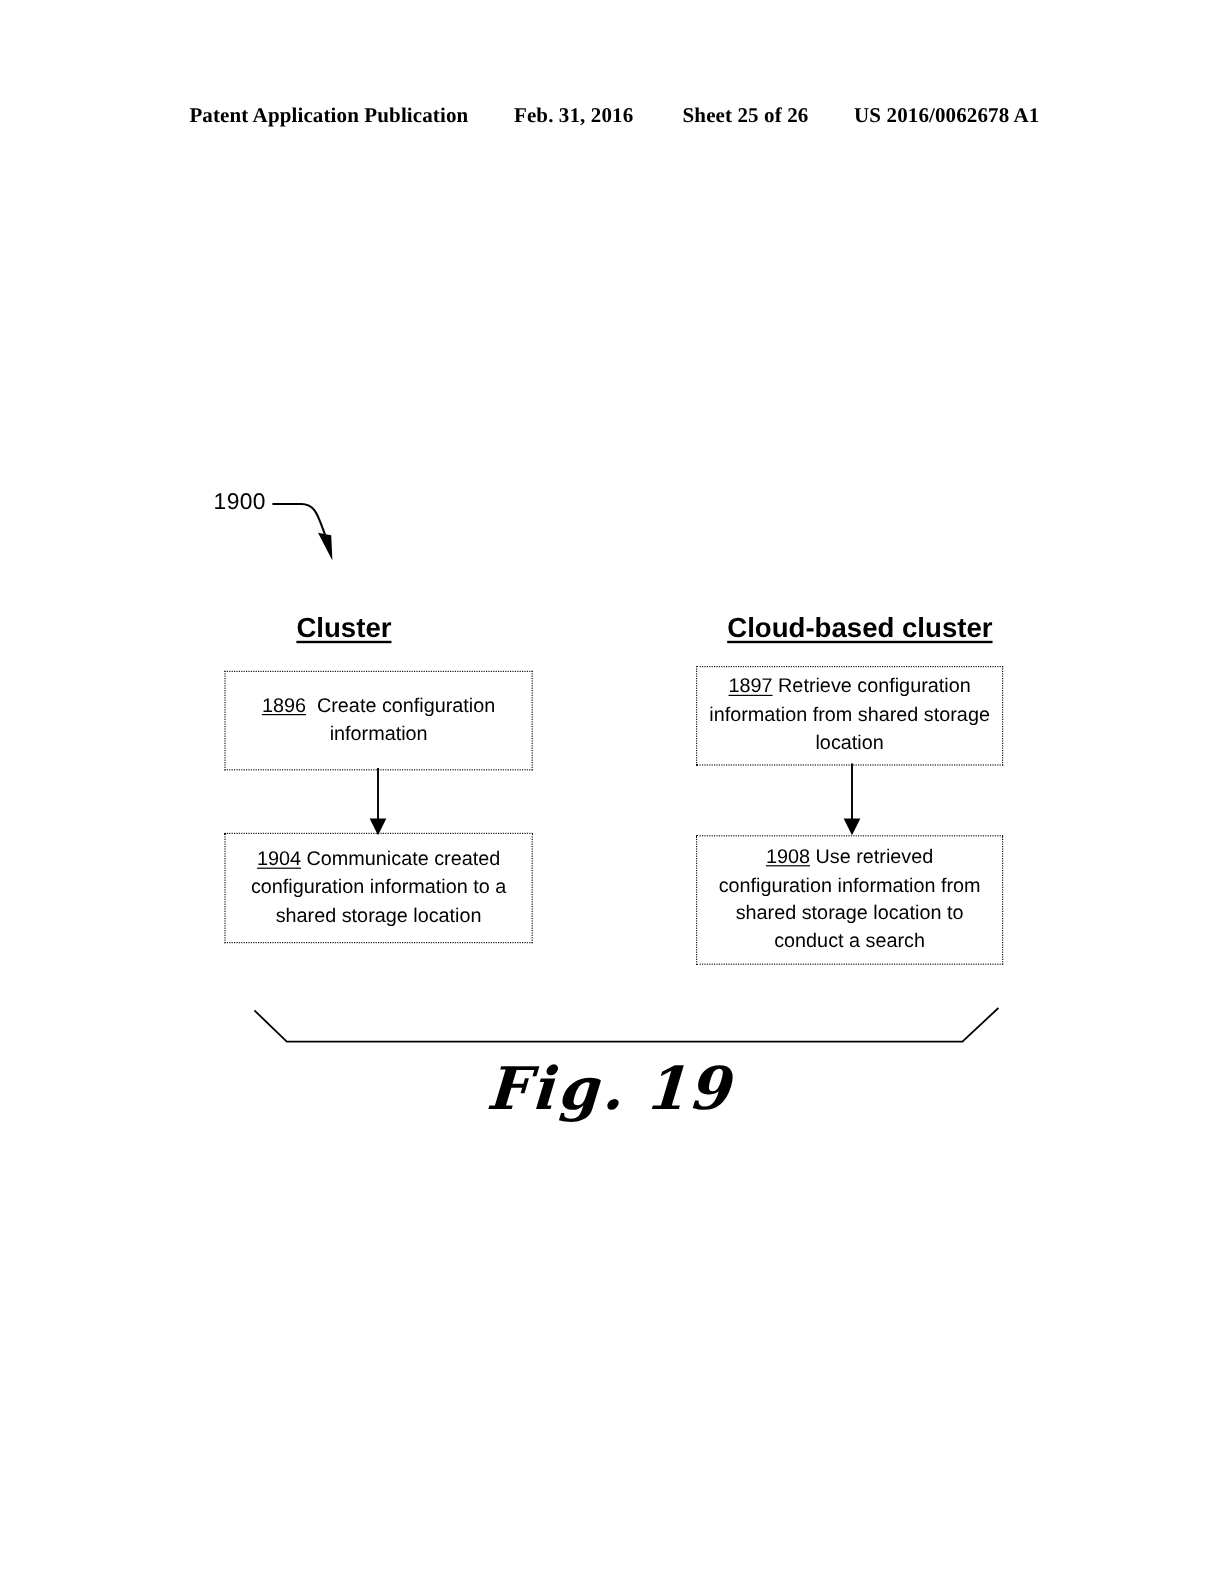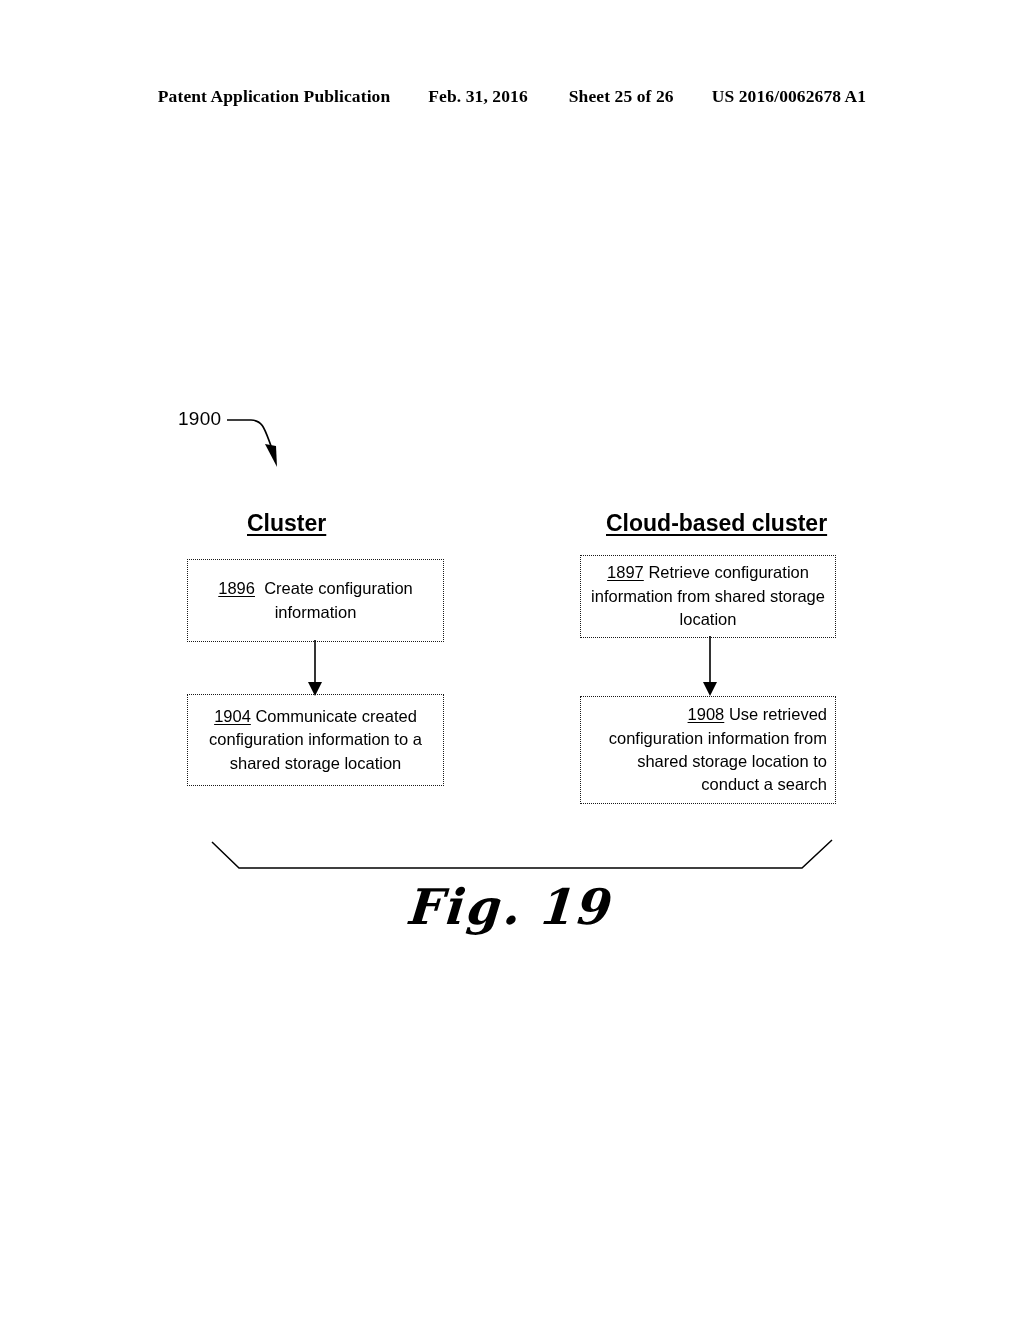--- a/index.html
+++ b/index.html
@@ -79,21 +79,21 @@
     font-family: "Liberation Sans", sans-serif;
     padding: 4px 8px;
   }
   .proc-box .step-num {
     text-decoration: underline;
     text-underline-offset: 2px;
   }
   .box-1902 { left: 187px; top: 559px; width: 257px; height: 83px; }
   .box-1904 { left: 187px; top: 694px; width: 257px; height: 92px; }
   .box-1906 { left: 580px; top: 555px; width: 256px; height: 83px; }
-  .box-1908 { left: 580px; top: 696px; width: 256px; height: 108px; text-align: right; }
+  .box-1908 { left: 580px; top: 696px; width: 256px; height: 108px; }
 
   
   .connector {
     position: absolute;
   }
 
   
   .bottom-bracket {
     position: absolute;
     left: 200px;

